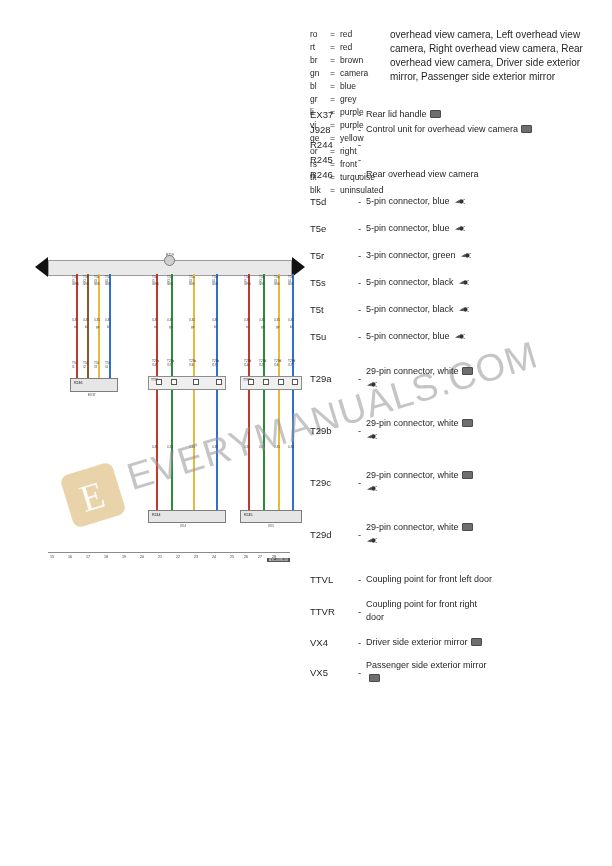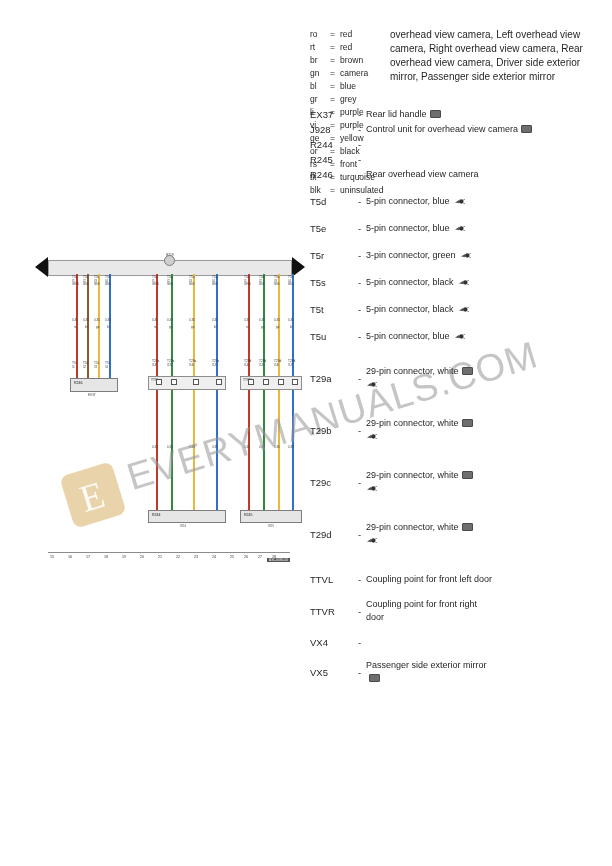--- a/index.html
+++ b/index.html
@@ -457,21 +457,21 @@
     <span class="lg-name">purple</span>
   </div>
   <div class="lg-row">
     <span class="lg-abbr">ge</span>
     <span class="lg-eq">=</span>
     <span class="lg-name">yellow</span>
   </div>
   <div class="lg-row">
     <span class="lg-abbr">or</span>
     <span class="lg-eq">=</span>
-    <span class="lg-name">black</span>
+    <span class="lg-name">right</span>
   </div>
   <div class="lg-row">
     <span class="lg-abbr">rs</span>
     <span class="lg-eq">=</span>
     <span class="lg-name">front</span>
   </div>
   <div class="lg-row">
     <span class="lg-abbr">tk</span>
     <span class="lg-eq">=</span>
     <span class="lg-name">turquoise</span>
@@ -635,20 +635,21 @@
 
   <div class="kl-row tall" style="margin-bottom:12px;">
     <span class="kl-code">TTVR</span>
     <span class="kl-dash">-</span>
     <span class="kl-desc" style="max-width:130px;">Coupling point for front right door</span>
   </div>
 
   <div class="kl-row tall" style="margin-bottom:10px;">
     <span class="kl-code">VX4</span>
     <span class="kl-dash">-</span>
+    <span class="kl-desc"><span>Driver side exterior mirror</span><span class="icon-conn"></span></span>
   </div>
 
   <div class="kl-row tall" style="margin-bottom:10px;">
     <span class="kl-code">VX5</span>
     <span class="kl-dash">-</span>
     <span class="kl-desc" style="max-width:130px;"><span>Passenger side exterior mirror</span><span class="icon-conn"></span></span>
   </div>
 
 </div>
 

